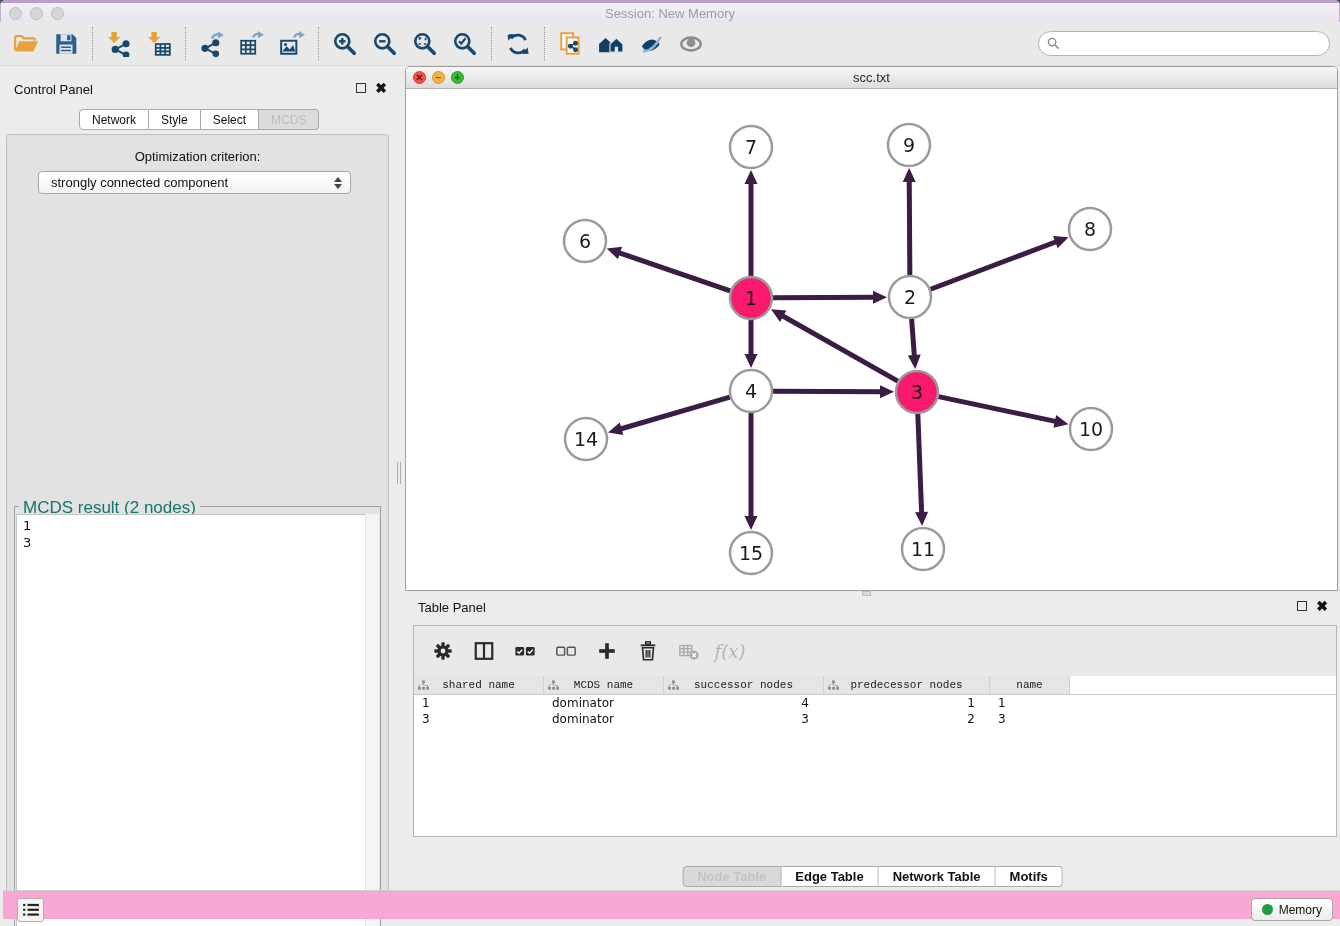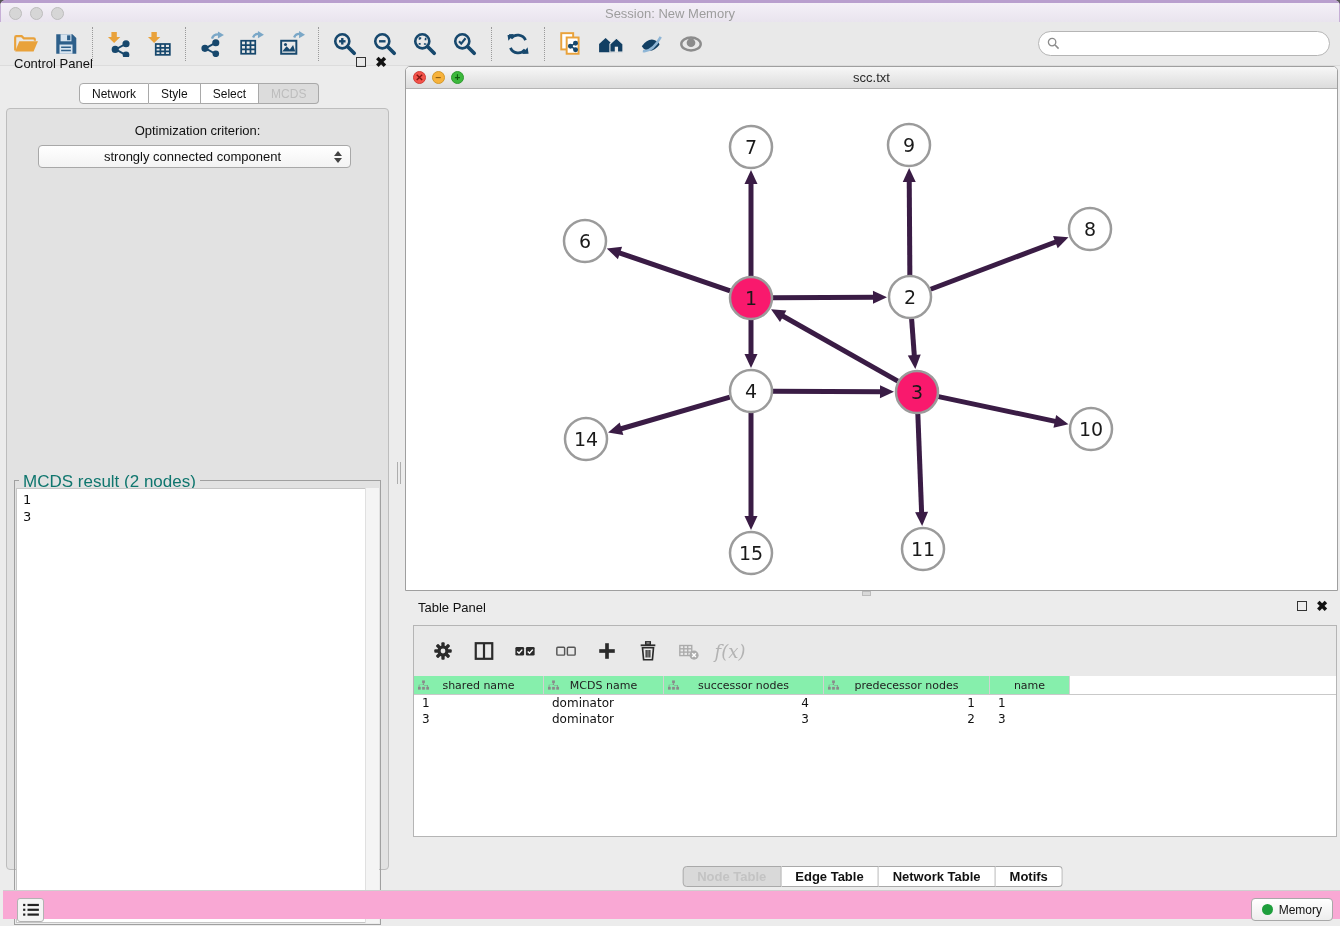--- a/index.html
+++ b/index.html
@@ -23,38 +23,38 @@
           justify-content:center; cursor:pointer; }
   .tbtn svg { width:26px; height:26px; }
   .tsep { width:1px; height:34px; border-left:1px dotted #9a9a9a; margin:0 6px; }
   .tspacer { flex:1; }
   .searchbox { display:flex; align-items:center; width:292px; height:25px; background:#fff;
                border:1px solid #b5b5b5; border-radius:13px; padding:0 8px; }
   .searchbox svg { width:13px; height:13px; margin-right:5px; flex:none; }
   .searchbox input { border:none; outline:none; flex:1; font-size:12px; background:transparent; }
 
   
-  .control-panel { position:absolute; left:0; top:52px; width:395px; height:824px; }
+  .control-panel { position:absolute; left:0; top:78px; width:395px; height:824px; }
   .cp-header { position:absolute; left:14px; top:4px; font-size:13px; color:#111; }
   .panel-btns { position:absolute; top:5px; display:flex; gap:9px; align-items:center; }
   .control-panel .panel-btns { right:8px; }
   .float-btn { width:10px; height:10px; border:1.5px solid #333; display:inline-block; background:transparent; cursor:pointer; }
   .close-btn { font-size:14px; font-weight:bold; color:#111; line-height:10px; cursor:pointer; background:none; border:none; }
   .ctabs { position:absolute; left:79px; top:31px; display:flex; height:21px;border-radius:9px; }
   .ctab { border:1px solid #a9a9a9; border-left:none; background:#fff; font-size:12px; color:#111;
           display:flex; align-items:center; justify-content:center; padding:0 12px; cursor:pointer; }
   .ctab:first-child { border-left:1px solid #a9a9a9; border-radius:4px 0 0 4px; }
   .ctab:last-child { border-radius:0 4px 4px 0; }
   .ctab.selected { background:#dcdcdc; color:#bdbdbd; }
   .cp-body { position:absolute; left:6px; top:56px; width:383px; height:762px; background:#e2e2e2;
              border:1px solid #bdbdbd; border-radius:4px; }
   .opt-label { position:absolute; left:0; width:100%; top:71px; text-align:center; font-size:13px; color:#111; }
   .cselect { position:absolute; left:38px; top:93px; width:313px; height:23px; background:linear-gradient(#fff,#f3f3f3);
              border:1px solid #a8a8a8; border-radius:4px; display:flex; align-items:center; padding:0 4px 0 12px;
-             font-size:13px; color:#111; cursor:pointer;text-align:center; }
+             font-size:13px; color:#111; cursor:pointer; }
   .cselect .val { flex:1; }
   .updown { display:flex; flex-direction:column; align-items:center; gap:2px; padding-right:4px; }
   .updown i { width:0; height:0; border-left:4px solid transparent; border-right:4px solid transparent; }
   .updown .up { border-bottom:5px solid #444; }
   .updown .dn { border-top:5px solid #444; }
   .cp-buttons { position:absolute; left:0; top:126px; width:100%; display:flex; justify-content:center; gap:14px; }
   .pbtn { height:21px; background:linear-gradient(#fff,#efefef); border:1px solid #ababab; border-radius:5px;
           font-size:13px; color:#111; padding:0 16px; cursor:pointer; font-family:"Liberation Sans",sans-serif; }
   .result-group { position:absolute; left:14px; top:428px; width:367px; height:445px;
                   border:1px solid #a0a0a0; }
@@ -93,22 +93,22 @@
   .tp-box { position:absolute; left:8px; top:28px; width:924px; height:212px; border:1px solid #b5b5b5;
             background:#fff; }
   .tp-toolbar { position:absolute; left:0; top:0; width:100%; height:50px; background:#e9e9e9;
                 display:flex; align-items:center; gap:15px; padding-left:16px; }
   .tp-toolbar .tbtn { width:26px; height:26px; }
   .tp-toolbar .tbtn svg { width:22px; height:22px; }
   .fx { font-family:"DejaVu Serif",serif; font-style:italic; font-size:18px; color:#b3b3b3; cursor:default; }
   .ttable { position:absolute; left:0; top:50px; right:0; bottom:0; background:#fff; overflow:hidden;
             font-family:"DejaVu Sans",sans-serif; }
   .thead { display:flex; height:19px; border-bottom:1px solid #c9c9c9; }
-  .hcell { background:#86efac; border-right:1px solid #d2d2d2; display:flex; align-items:center;
-           justify-content:center; font-size:11px; color:#222; position:relative; cursor:pointer; }
+  .hcell { background:#e5e5e5; border-right:1px solid #d2d2d2; display:flex; align-items:center;
+           justify-content:center; font-size:11px; color:#222; position:relative; cursor:pointer;font-family:Liberation Mono, monospace; }
   .hcell svg { position:absolute; left:4px; width:11px; height:11px; }
   .trow { display:flex; height:16px; }
   .tcell { font-size:12px; color:#111; padding:1px 8px 0 8px; overflow:hidden; white-space:nowrap; }
   .tcell.ar { text-align:right; padding-right:15px; }
   .cw0{width:130px} .cw1{width:120px} .cw2{width:160px} .cw3{width:166px} .cw4{width:80px}
 
   .btabs { position:absolute; left:50%; transform:translateX(-50%); top:269px; display:flex; height:21px;border-radius:9px; }
   .btab { border:1px solid #a9a9a9; border-left:none; background:#fff; font-size:13px; font-weight:bold;
           color:#111; display:flex; align-items:center; padding:0 14px; cursor:pointer; }
   .btab:first-child { border-left:1px solid #a9a9a9; border-radius:4px 0 0 4px; }

